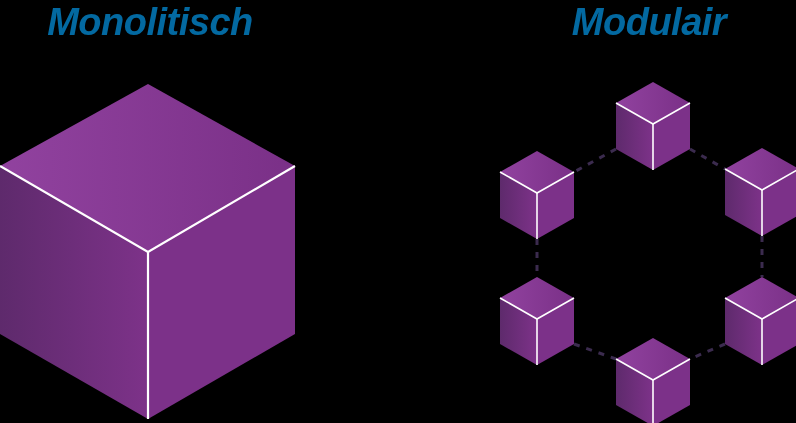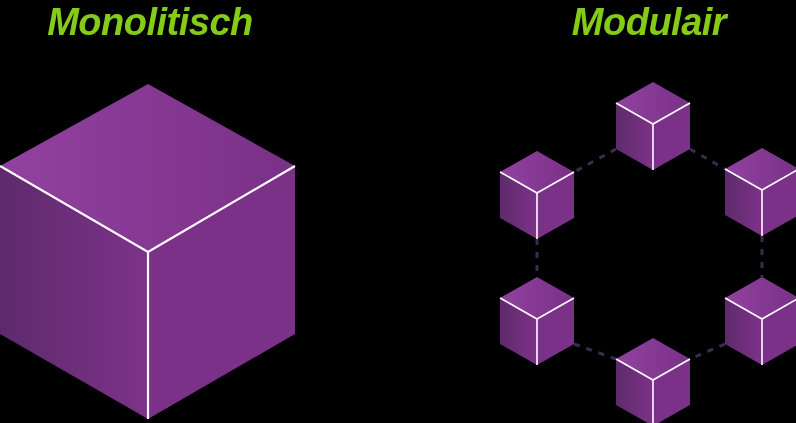--- a/index.html
+++ b/index.html
@@ -23,21 +23,21 @@
   }
   .title {
     position: absolute;
     top: 0;
     margin: 0;
     font-family: "Liberation Sans", sans-serif;
     font-style: italic;
     font-weight: 700;
     font-size: 38px;
     line-height: 44px;
-    color: #84cc16;
+    color: #0369a1;
     text-align: center;
     letter-spacing: -0.5px;
     white-space: nowrap;
   }
   .title-left  { left: 0;     width: 300px; }
   .title-right { left: 500px; width: 298px; }
 </style>
 </head>
 <body>
 

